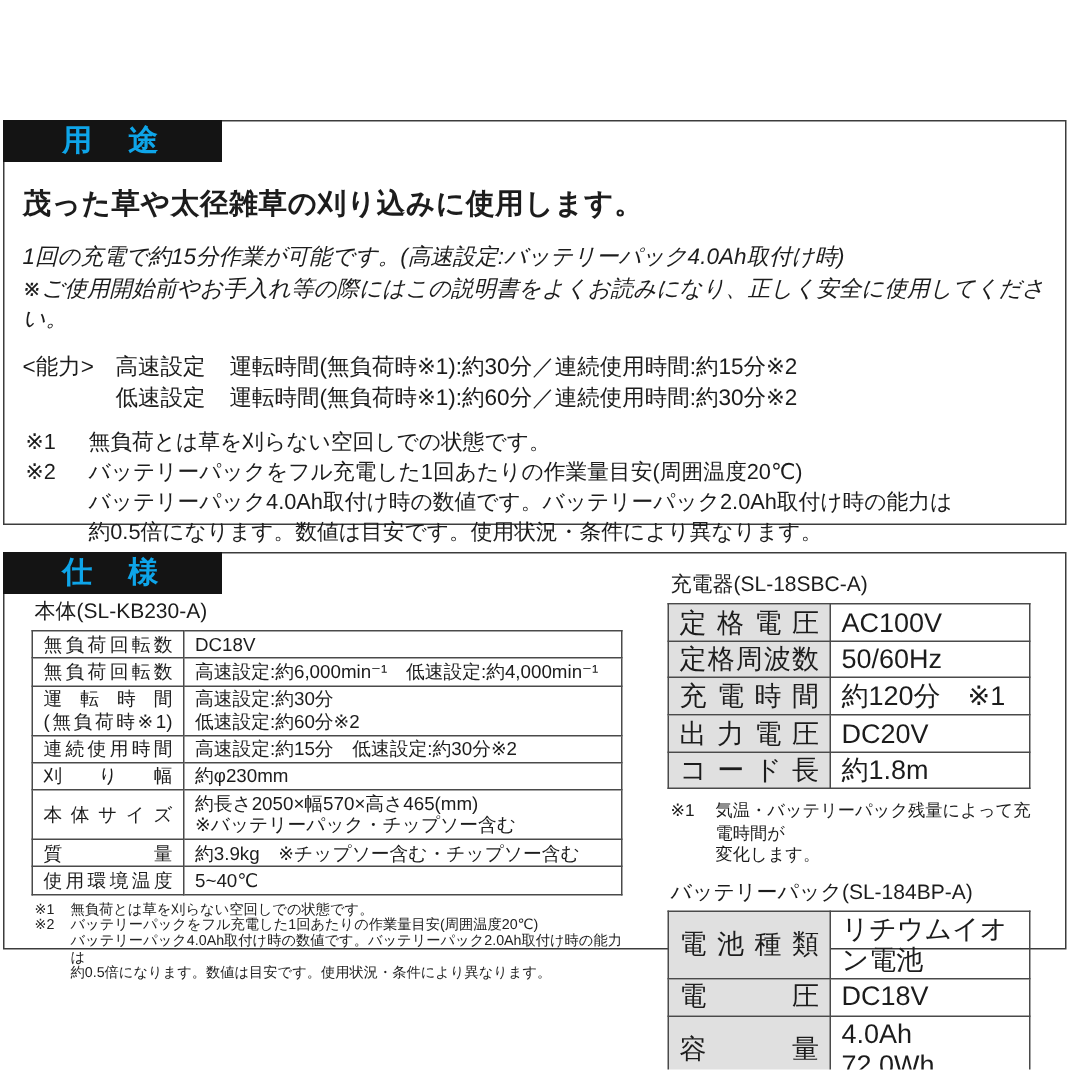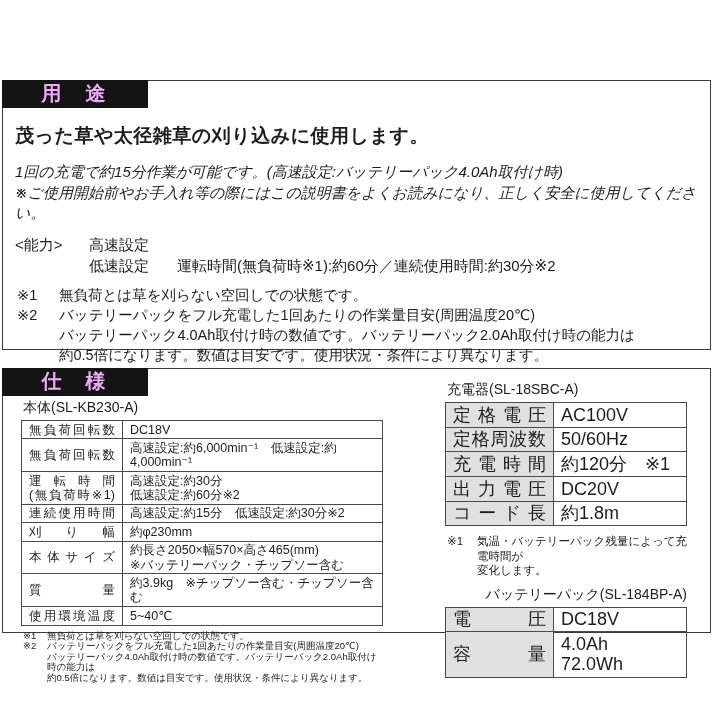--- a/index.html
+++ b/index.html
@@ -9,71 +9,72 @@
     color:#1c1c1c;overflow:hidden;
   }
   .section{
     position:absolute;left:2px;width:709px;box-sizing:border-box;
     border:1.5px solid #3c3c3c;background:#fff;
   }
   #usage-section{top:80px;height:270px;}
   #spec-section{top:368px;height:265px;}
   .section-header{
     position:absolute;top:-1.5px;left:-1.5px;width:146px;height:28px;
-    background:#141414;color:#f0abfc;display:flex;align-items:center;justify-content:center;
+    background:#141414;color:#0ea5e9;display:flex;align-items:center;justify-content:center;
     font-size:20px;font-weight:bold;letter-spacing:2px;
   }
   .lead{margin:42px 0 0 12px;font-size:19px;font-weight:700;letter-spacing:0.5px;}
   .para{margin:13px 0 0 12px;font-size:15px;line-height:1.38;white-space:pre-line;font-style:italic;}
   .capability{margin:10px 0 0 12px;font-size:15px;line-height:1.4;}
-  .cap-row{display:flex;gap:12px;}
+  .cap-row{display:flex;}
   .cap-prefix{width:62px;flex:none;}
   .cap-indent{width:62px;flex:none;}
   .cap-mode{width:76px;flex:none;}
   .notes{margin:9px 0 0 14px;font-size:14.5px;line-height:1.38;}
   .note-row{display:flex;}
   .note-mark{width:42px;flex:none;}
   .note-text{white-space:pre-line;}
 
-  .col-left{position:absolute;left:18px;top:30px;width:362px;}
+  .col-left{position:absolute;left:18px;top:30px;width:394px;}
   .col-right{position:absolute;left:442px;top:12px;width:242px;}
   .tbl-title{font-size:14px;margin:0 0 3px 2px;}
   table.spec-table{
     border-collapse:collapse;width:100%;table-layout:fixed;
     font-size:12.5px;line-height:1.15;
   }
   table.spec-table td{
     border:1px solid #4a4a4a;padding:1.5px 7px;vertical-align:middle;
     white-space:pre-line;overflow:hidden;
   }
   table.spec-table td.lbl{
     text-align:justify;text-align-last:justify;
   }
   #main-table td.lbl{width:86px;background:#ffffff;}
   #charger-table td.lbl,#battery-table td.lbl{width:93px;background:#e0e0e0;}
   #charger-table,#battery-table{font-size:18px;}
   .small-notes{margin:5px 0 0 2px;font-size:9.5px;line-height:1.12;color:#222;}
   .small-notes .note-mark{width:24px;}
   .mid-notes{margin:8px 0 6px 2px;font-size:11.5px;line-height:1.25;}
   .mid-notes .note-mark{width:30px;}
-  .battery-title{margin-top:8px;text-align:right;}
+  .battery-title{margin-top:8px;}
 </style>
 </head>
 <body>
 
 <div class="section" id="usage-section">
   <div class="section-header">用　途</div>
   <div class="lead">茂った草や太径雑草の刈り込みに使用します。</div>
   <div class="para">1回の充電で約15分作業が可能です。(高速設定:バッテリーパック4.0Ah取付け時)
 ※ご使用開始前やお手入れ等の際にはこの説明書をよくお読みになり、正しく安全に使用してください。</div>
 
   <div class="capability">
     <div class="cap-row">
       <span class="cap-prefix">&lt;能力&gt;</span>
       <span class="cap-mode">高速設定</span>
+      <span>運転時間(無負荷時※1):約30分／連続使用時間:約15分※2</span>
     </div>
     <div class="cap-row">
       <span class="cap-indent"></span>
       <span class="cap-mode">低速設定</span>
       <span>運転時間(無負荷時※1):約60分／連続使用時間:約30分※2</span>
     </div>
   </div>
 
   <div class="notes">
     <div class="note-row">
@@ -177,20 +178,24 @@
       <div class="note-row">
         <span class="note-mark">※1</span>
         <span class="note-text">気温・バッテリーパック残量によって充電時間が
 変化します。</span>
       </div>
     </div>
     <div class="tbl-title battery-title">バッテリーパック(SL-184BP-A)</div>
     <table class="spec-table" id="battery-table">
       <tbody>
         <tr>
+          <td class="lbl">電池種類</td>
+          <td>リチウムイオン電池</td>
+        </tr>
+        <tr>
           <td class="lbl">電圧</td>
           <td>DC18V</td>
         </tr>
         <tr>
           <td class="lbl">容量</td>
           <td>4.0Ah　72.0Wh</td>
         </tr>
       </tbody>
     </table>
   </div>

